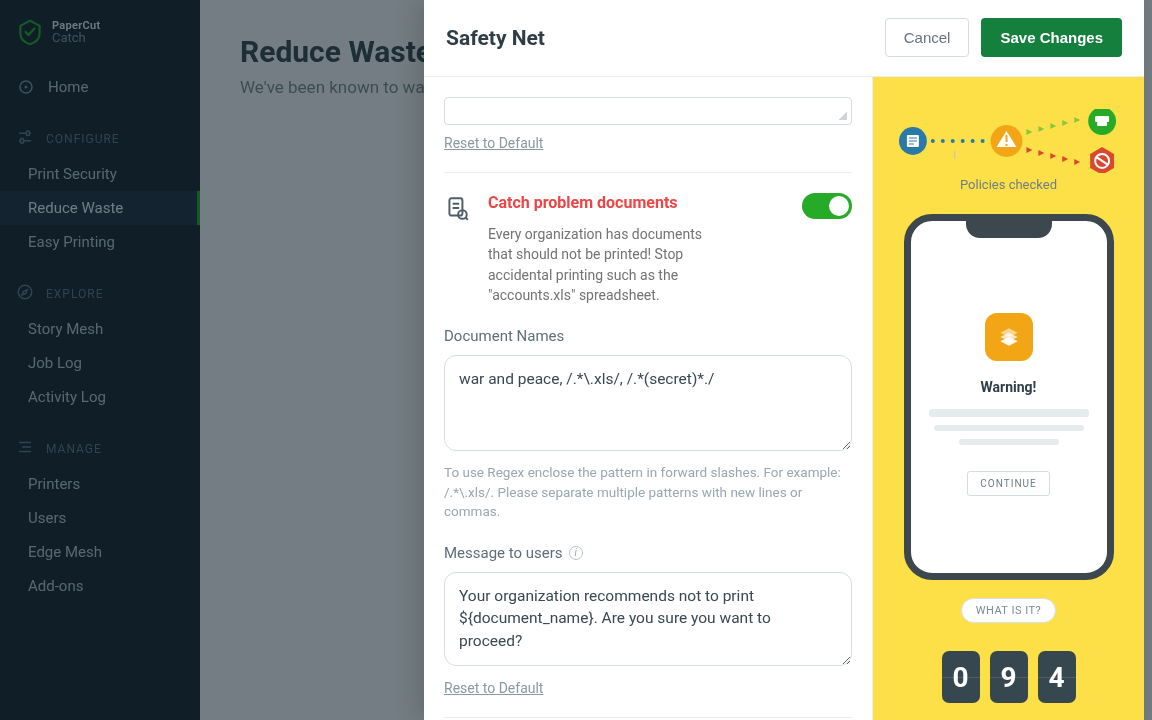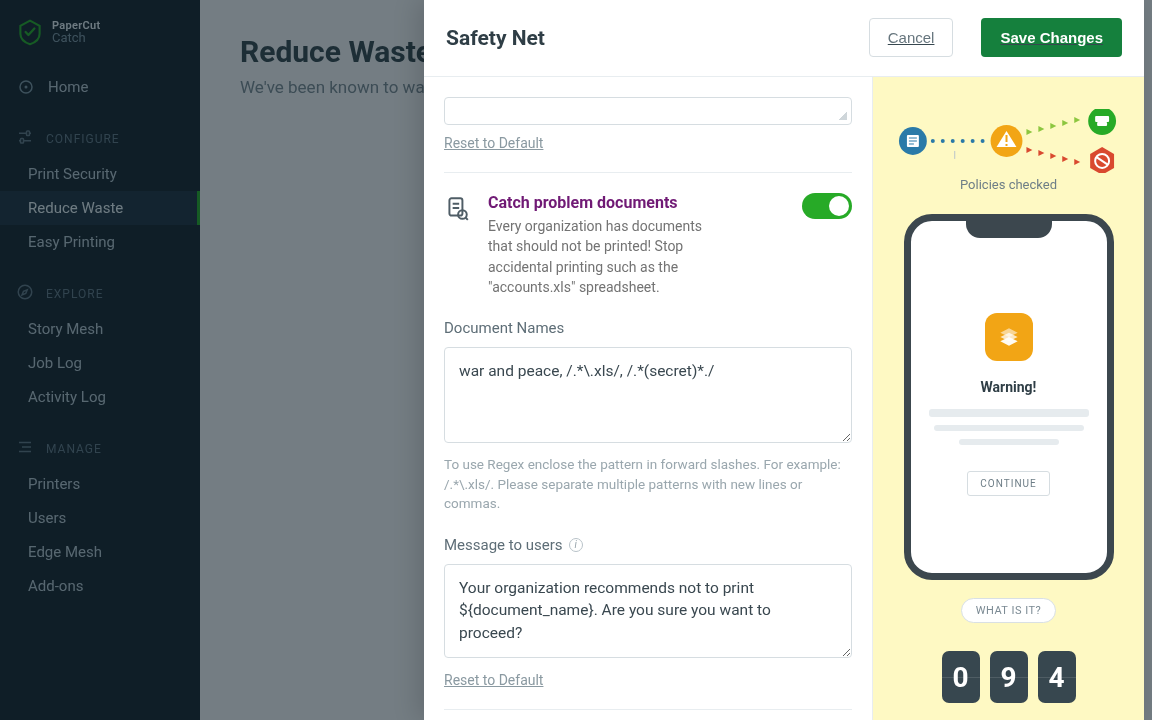--- a/index.html
+++ b/index.html
@@ -38,36 +38,36 @@
   .modal {
     position:absolute; top:0; right:8px; bottom:0; width:720px; background:#fff;
     box-shadow:-6px 0 24px rgba(0,0,0,.15);
     display:flex; flex-direction:column;
   }
   .modal-head {
     display:flex; align-items:center; justify-content:space-between;
     padding:18px 22px; border-bottom:1px solid #fff;
   }
   .modal-title { font-size:21px; font-weight:700; color:#2f3e46; }
-  .modal-actions { display:flex; gap:28px;text-decoration:underline; }
+  .modal-actions { display:flex; gap:12px; }
   .btn {
     font-size:15px; padding:10px 18px; border-radius:4px; cursor:pointer;
     border:1px solid transparent; background:#fff;
   }
   .btn.secondary { border-color:#d6dde1; color:#66757d; }
   .btn.primary { background:#15803d; color:#fff; font-weight:600; }
 
   .modal-body {
     flex:1; display:flex; overflow:hidden;
   }
   .form-col {
     flex:1; overflow-y:auto; padding:0 20px 32px 20px; border-top:1px solid #e8edf0;
   }
   .preview-col {
-    width:272px; background:#fef9c3; padding:32px 16px; overflow-y:auto; border-top:1px solid #e8edf0;
+    width:272px; background:#fde047; padding:32px 16px; overflow-y:auto; border-top:1px solid #e8edf0;
     border-left:1px solid #e8edf0;
   }
 
   
   .tail-textarea-shell { padding-top:20px; }
   .tail-textarea {
     width:100%; height:28px; border:1px solid #d6dde1; border-radius:4px; resize:vertical;
     background:#fff; position:relative;
   }
   .tail-textarea::after{
@@ -77,40 +77,40 @@
   .reset-link { display:inline-block; margin-top:10px; font-size:14px; color:#8a99a1; text-decoration:underline; cursor:pointer; }
 
   .section {
     border-top:1px solid #e8edf0; margin-top:20px; padding-top:20px;
   }
   .section-head {
     display:flex; gap:16px; align-items:flex-start;
   }
   .section-icon { width:28px; flex:0 0 28px; color:#4f5d66; margin-top:2px; }
   .section-text { flex:1; }
-  .section-title { font-size:16px; font-weight:700; color:#701a75; margin-bottom:4px; }
+  .section-title { font-size:16px; font-weight:700; color:#ef4444; margin-bottom:12px; }
   .section-desc { font-size:14px; color:#737373; line-height:1.45; max-width:240px; }
   .toggle {
     width:50px; height:26px; border-radius:13px; background:#a8b3ba; position:relative; cursor:pointer; flex:0 0 50px;
   }
   .toggle .knob {
     position:absolute; top:3px; left:3px; width:20px; height:20px; background:#fff; border-radius:50%;
     transition:left .15s;
   }
   .toggle.on { background:#27aa27; }
   .toggle.on .knob { left:27px; }
 
   .field { margin-top:22px; }
   .field-label { font-size:15px; color:#5e6e77; margin-bottom:10px; display:flex; align-items:center; gap:6px; }
   .info-dot {
     width:14px;height:14px;border-radius:50%;border:1px solid #b8c2c8;color:#97a4ab;font-size:10px;font-style:italic;
     display:inline-flex;align-items:center;justify-content:center; cursor:help;
   }
   textarea.big {
-    width:100%; border:1px solid #d6dde1; border-radius:4px; padding:12px 14px; font-size:15.5px;
+    width:100%; border:1px solid #d6dde1; border-radius:12px; padding:12px 14px; font-size:15.5px;
     color:#3a4850; font-family:inherit; resize:vertical; line-height:1.45;
   }
   .hint { font-size:13.5px; color:#9aa7ae; line-height:1.45; margin-top:8px; }
 
   
   .flow { position:relative; height:64px; margin-bottom:6px; }
   .flow svg { width:100%; height:64px; }
   .flow-caption { text-align:center; font-size:13px; color:#6e7e87; margin-top:-2px; margin-bottom:22px; }
 
   .phone {

